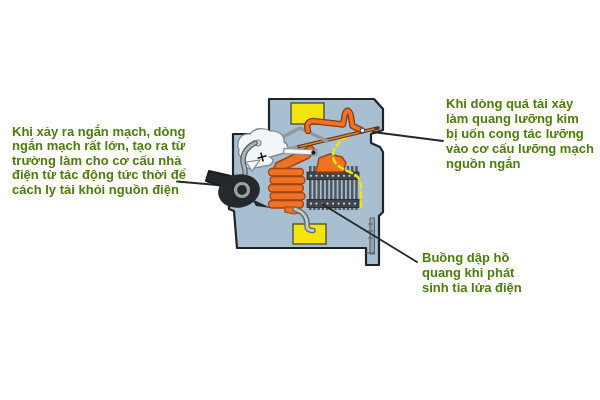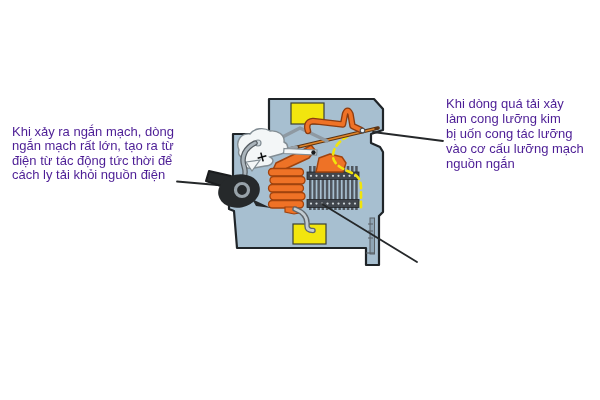--- a/index.html
+++ b/index.html
@@ -1,21 +1,21 @@
 <!DOCTYPE html>
 <html><head>
 <meta charset="utf-8">
 <style>
   html,body{margin:0;padding:0;}
   #stage{
     position:relative;width:600px;height:400px;background:#ffffff;
     font-family:"Liberation Sans", sans-serif;overflow:hidden;
   }
   #diagram-svg{position:absolute;left:0;top:0;}
-  .note{position:absolute;color:#4c1d95;font-size:13px;}
+  .note{position:absolute;color:#4d7c0f;font-size:13px;font-weight:bold;}
   .note .ln{white-space:nowrap;}
   .note-left .ln{line-height:14.4px;}
   .note-right .ln{line-height:15px;}
   .note-bottom .ln{line-height:15px;}
 </style>
 </head>
 <body>
 
 <div id="stage">
 
@@ -135,26 +135,32 @@
       <path d="M 209,171 L 231,176 L 227,188 L 206,181 Z" fill="#26292b" stroke="#1a1c1e" stroke-width="2" stroke-linejoin="round"></path>
       <ellipse cx="239" cy="191" rx="21" ry="16.5" transform="rotate(-12 239 191)" fill="#26292b"></ellipse>
       <path d="M 252,199 L 271,208 L 256,206 Z" fill="#26292b"></path>
       <circle cx="242" cy="190" r="6.5" fill="none" stroke="#98a2a9" stroke-width="3.2"></circle>
     </g>
   </svg>
 
   <div class="note note-left" style="left:12px;top:125px;">
     <div class="ln">Khi xảy ra ngắn mạch, dòng</div>
     <div class="ln">ngắn mạch rất lớn, tạo ra từ</div>
+    <div class="ln">trường làm cho cơ cấu nhả</div>
     <div class="ln">điện từ tác động tức thời để</div>
     <div class="ln">cách ly tải khỏi nguồn điện</div>
   </div>
 
   <div class="note note-right" style="left:446px;top:96px;">
     <div class="ln">Khi dòng quá tải xảy</div>
-    <div class="ln">làm cong lưỡng kim</div>
+    <div class="ln">làm quang lưỡng kim</div>
     <div class="ln">bị uốn cong tác lưỡng</div>
     <div class="ln">vào cơ cấu lưỡng mạch</div>
     <div class="ln">nguồn ngắn</div>
   </div>
 
+  <div class="note note-bottom" style="left:422px;top:250px;">
+    <div class="ln">Buồng dập hồ</div>
+    <div class="ln">quang khi phát</div>
+    <div class="ln">sinh tia lửa điện</div>
+  </div>
 
 </div>
 
 </body></html>

